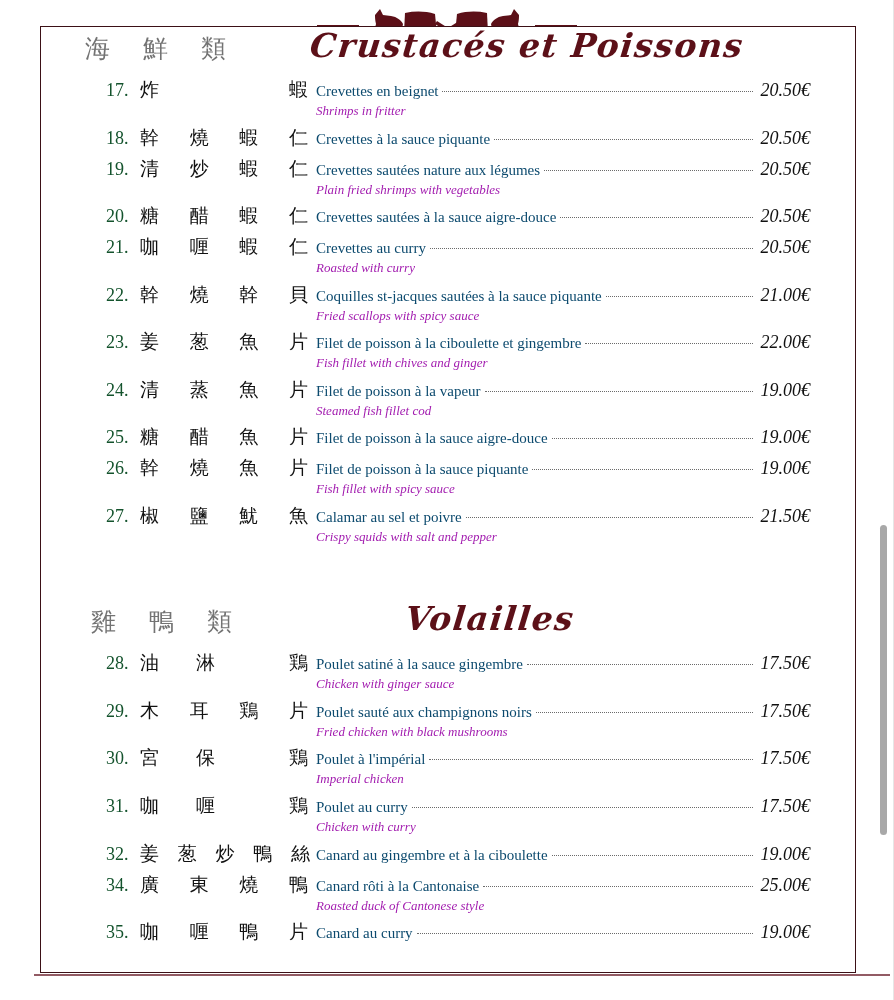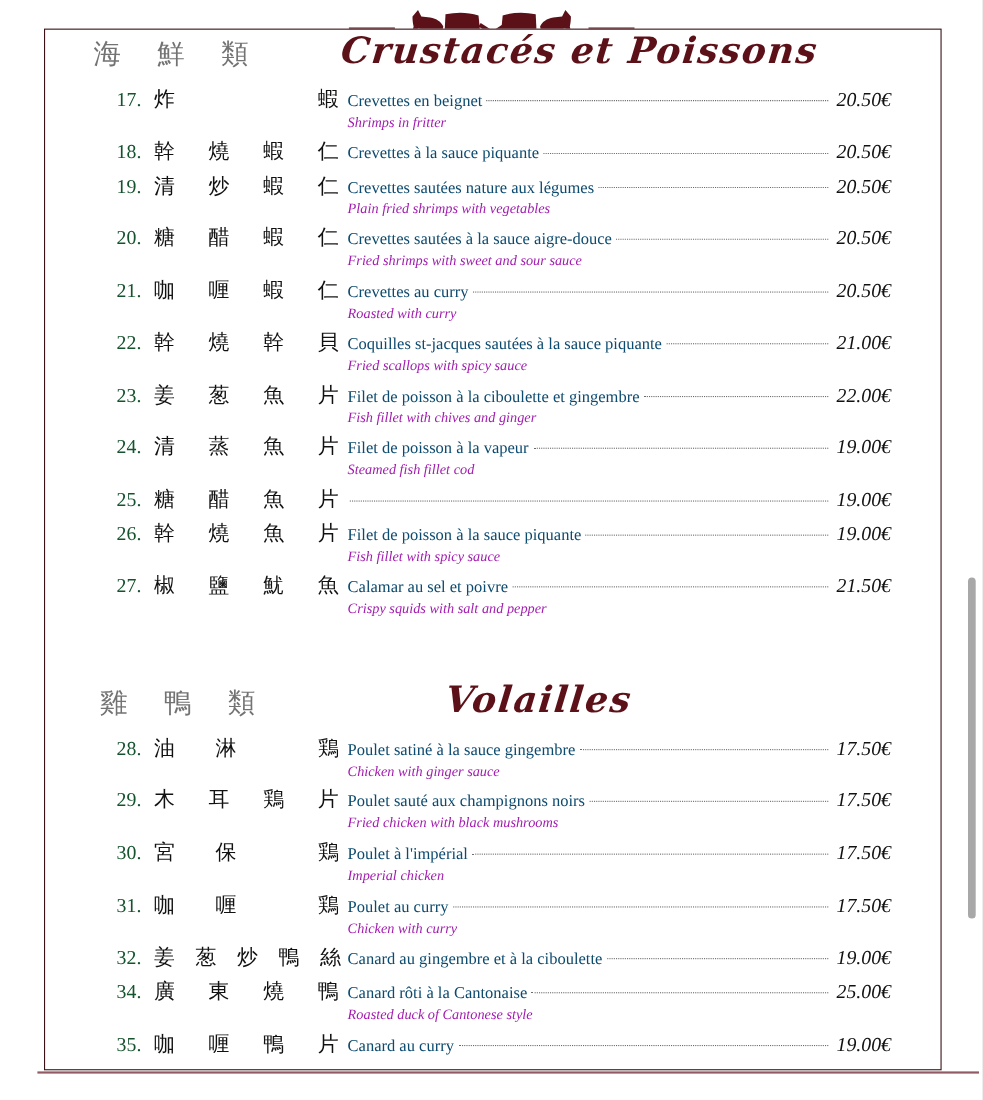--- a/index.html
+++ b/index.html
@@ -282,21 +282,20 @@
           <span class="cn">
             <span>糖</span>
             <span>醋</span>
             <span>蝦</span>
             <span>仁</span>
           </span>
           <span class="fr">Crevettes sautées à la sauce aigre-douce</span>
           <span class="leader"></span>
           <span class="price">20.50€</span>
         </div>
-        <div class="desc">Fried shrimps with sweet and sour sauce</div>
       </div>
 
       <div class="dish">
         <div class="dish-main">
           <span class="num">21.</span>
           <span class="cn">
             <span>咖</span>
             <span>喱</span>
             <span>蝦</span>
             <span>仁</span>
@@ -358,20 +357,21 @@
 
       <div class="dish">
         <div class="dish-main">
           <span class="num">25.</span>
           <span class="cn">
             <span>糖</span>
             <span>醋</span>
             <span>魚</span>
             <span>片</span>
           </span>
+          <span class="fr">Filet de poisson à la sauce aigre-douce</span>
           <span class="leader"></span>
           <span class="price">19.00€</span>
         </div>
       </div>
 
       <div class="dish">
         <div class="dish-main">
           <span class="num">26.</span>
           <span class="cn">
             <span>幹</span>

